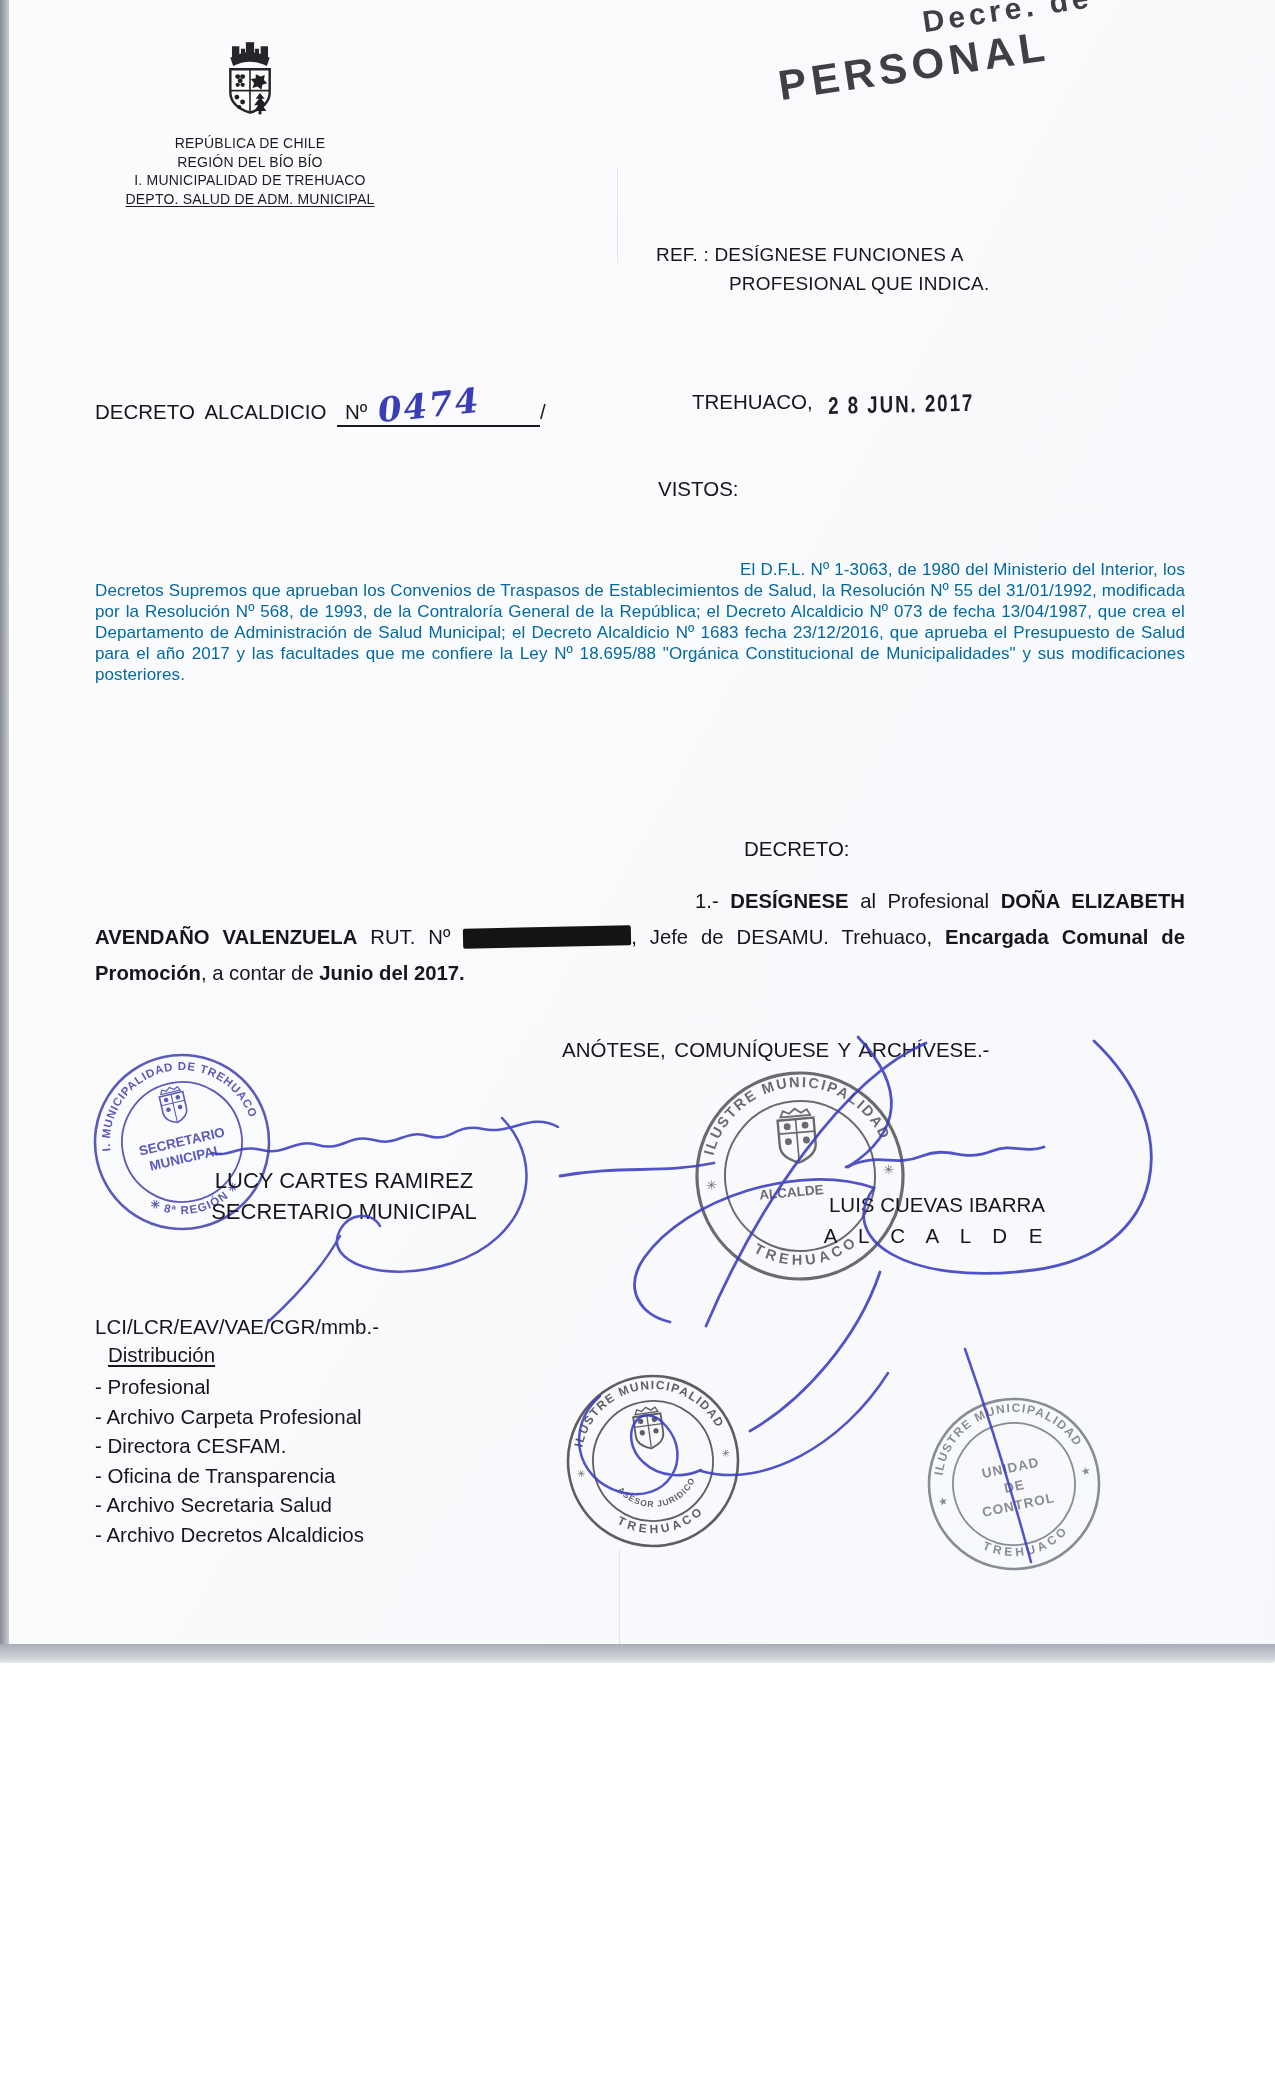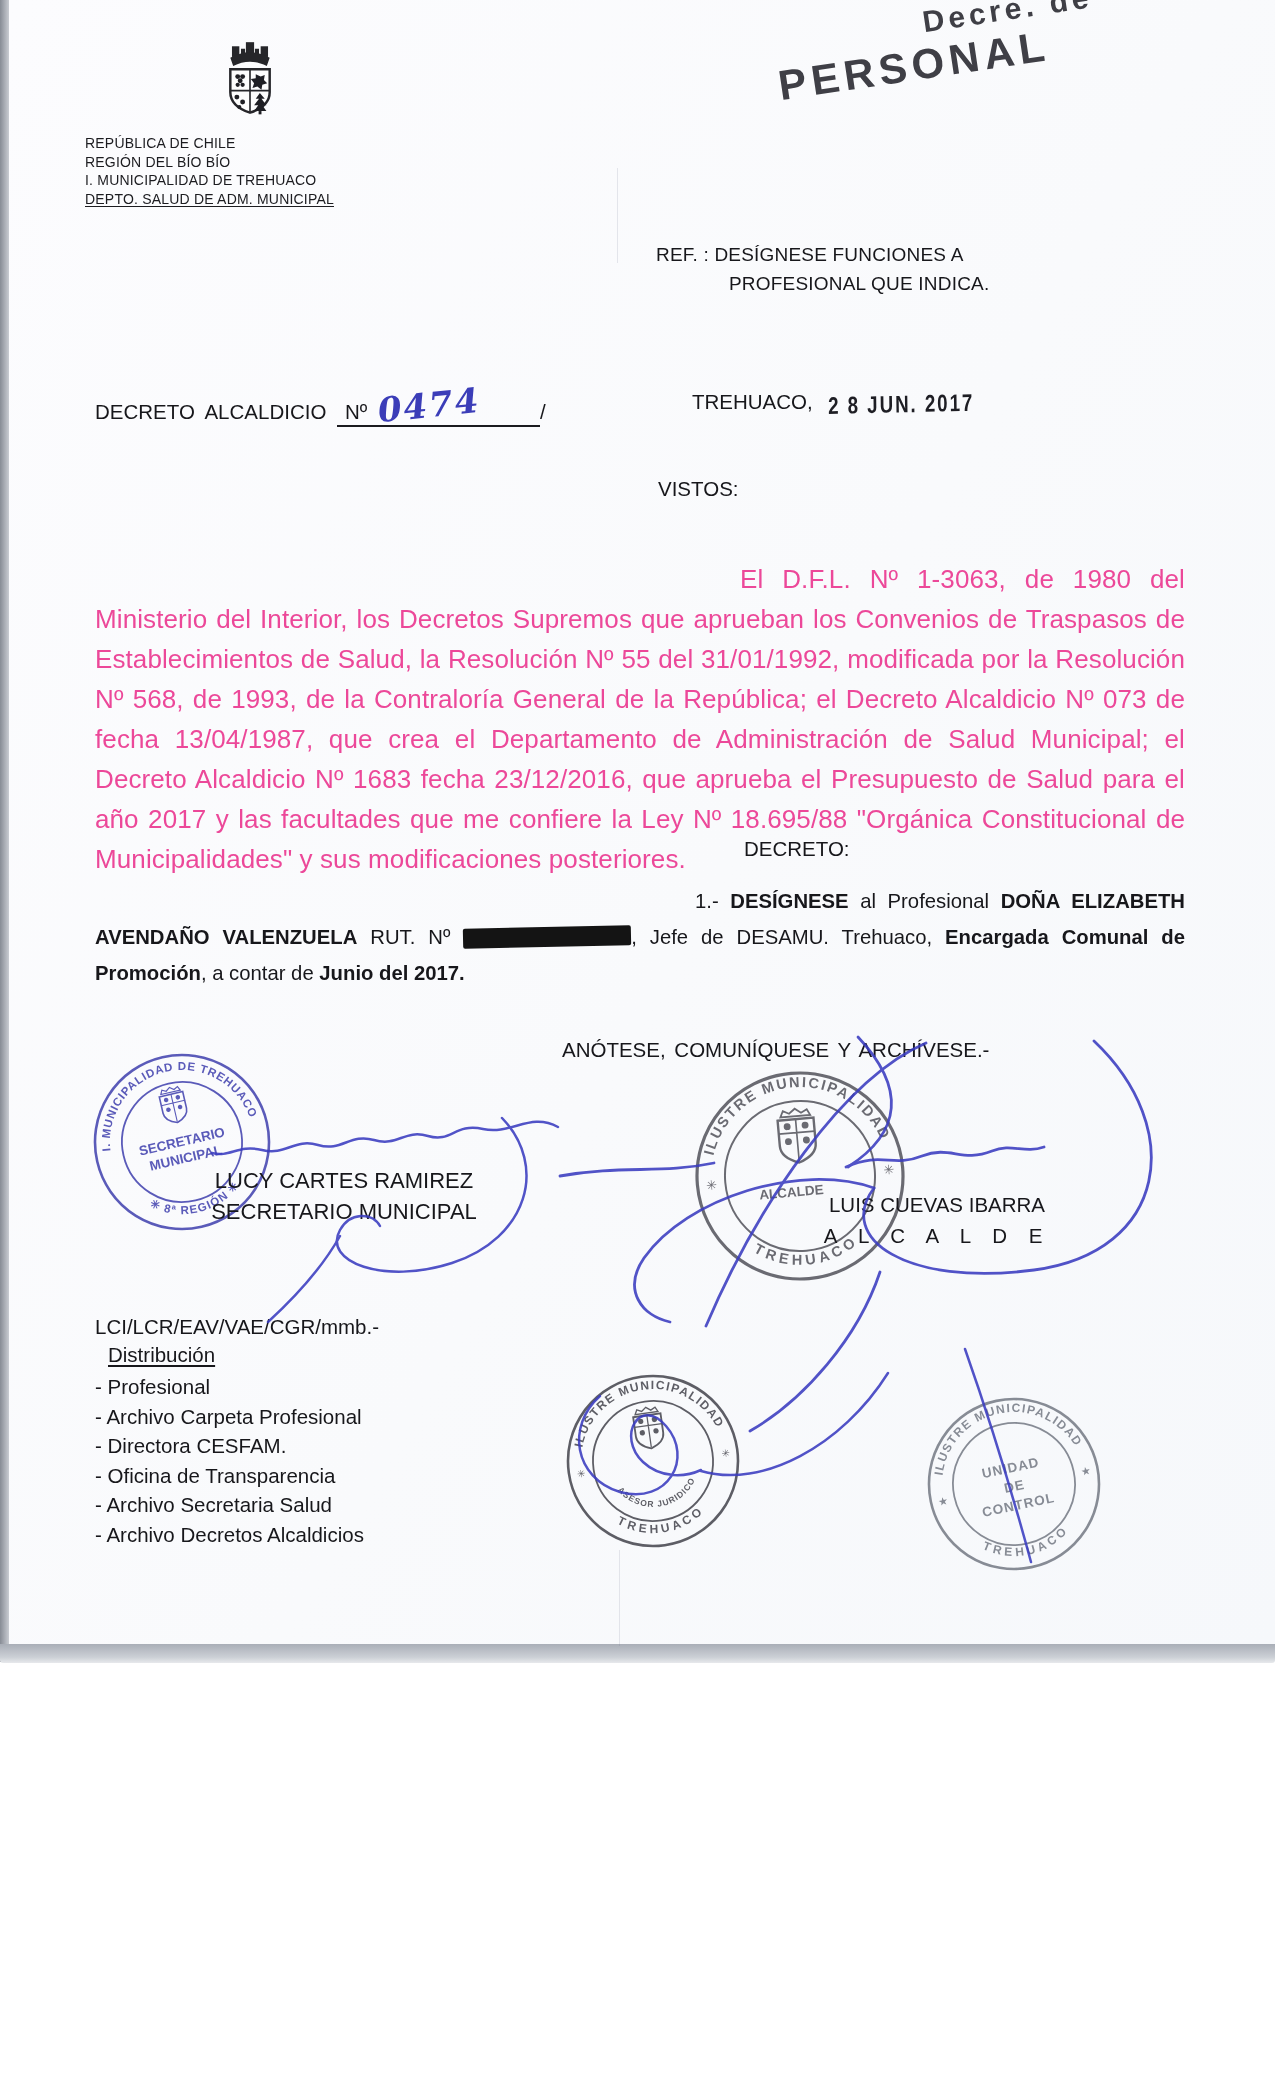--- a/index.html
+++ b/index.html
@@ -13,40 +13,40 @@
   .scan-left-strip{left:0;top:0;width:9px;height:1662px;background:linear-gradient(90deg,#878c95,#c9ccd2);z-index:1;}
   .paper-bottom-band{left:0;top:1644px;width:1275px;height:19px;background:linear-gradient(180deg,#a9aeb7,#ccd0d6 70%,#e7e9ec);z-index:1;border-radius:0 0 3px 3px;}
   .crease{width:1px;background:rgba(110,120,145,0.16);z-index:1;}
   .crease.top{left:617px;top:168px;height:95px;}
   .crease.bot{left:619px;top:1550px;height:96px;}
   
   .stamps-svg{left:0;top:0;z-index:1;pointer-events:none;}
   .txt{z-index:2;}
   .sig-svg{left:0;top:0;z-index:3;pointer-events:none;}
   
-  .header-block{left:85px;top:38px;width:330px;text-align:left;}
+  .header-block{left:85px;top:38px;width:330px;text-align:center;}
   .coat{display:block;margin:0 auto 4px auto;}
   .hline{font-size:14px;line-height:18.5px;letter-spacing:0.2px;color:#1c1c20;}
   .hline.u{text-decoration:underline;text-underline-offset:2px;}
   
   .personal-stamp{left:770px;top:28px;width:410px;transform:rotate(-8.5deg);transform-origin:left top;color:#303037;opacity:0.92;}
   .ps1{font-size:30px;font-weight:600;letter-spacing:4px;margin-left:152px;}
   .ps2{font-size:42px;font-weight:700;letter-spacing:5px;margin-top:1px;}
   
   .ref-block{left:612px;top:240px;font-size:19px;line-height:29px;letter-spacing:0.2px;margin-left:44px;}
   .ref2{padding-left:73px;}
   
   .decree-line{left:95px;top:397px;font-size:20.5px;word-spacing:5px;}
   .nr-underline{display:inline-block;border-bottom:2px solid #1b1b1f;padding:0 10px 1px 8px;min-width:185px;}
   .handnum{font-family:"DejaVu Serif",serif;font-style:italic;font-weight:600;font-size:34px;color:#3b3db8;display:inline-block;transform:rotate(-6deg) translateY(-2px);letter-spacing:2px;line-height:20px;}
   .city{left:692px;top:390px;font-size:20.5px;}
   .date-stamp{left:828px;top:392px;font-size:24px;font-weight:700;letter-spacing:2.5px;color:#1e1e24;transform:scaleX(0.78) rotate(-1deg);transform-origin:left top;white-space:nowrap;}
   .vistos{left:658px;top:477px;font-size:20.5px;}
   
-  .body-par{left:95px;top:559px;width:1090px;font-size:26px;line-height:40px;text-align:justify;text-indent:645px;letter-spacing:0.1px;color:#ec4899;}
+  .body-par{left:95px;top:559px;width:1090px;font-size:17px;line-height:21px;text-align:justify;text-indent:645px;letter-spacing:0.1px;color:#0369a1;}
   .decreto-heading{left:744px;top:837px;font-size:20.5px;}
   .designation{left:95px;top:883px;width:1090px;font-size:20.3px;line-height:36px;text-align:justify;text-indent:600px;}
   .b{font-weight:700;}
   .redaction{display:inline-block;width:168px;height:20px;background:#141414;border-radius:2px;transform:rotate(-1.2deg);vertical-align:-3px;}
   .closing{left:562px;top:994px;font-size:20.5px;word-spacing:3px;margin-top:44px;}
   
   .sig-left{left:183px;top:1166px;width:322px;text-align:center;font-size:22px;line-height:30.5px;}
   .sig-right{left:772px;top:1189px;width:330px;text-align:center;font-size:20.5px;line-height:31px;}
   .alcalde-title{letter-spacing:8px;}
   

